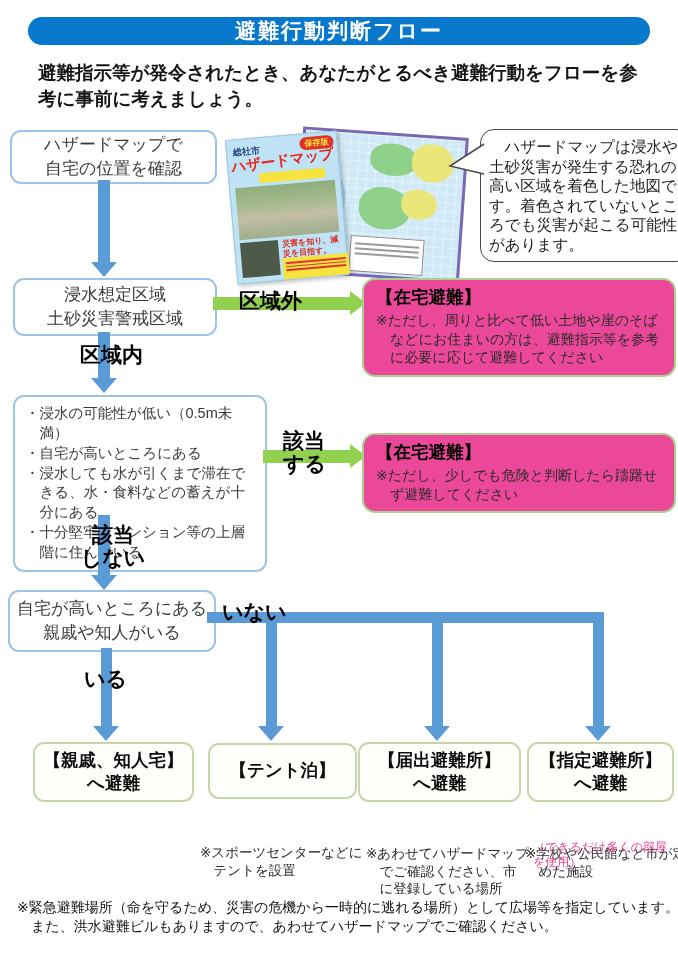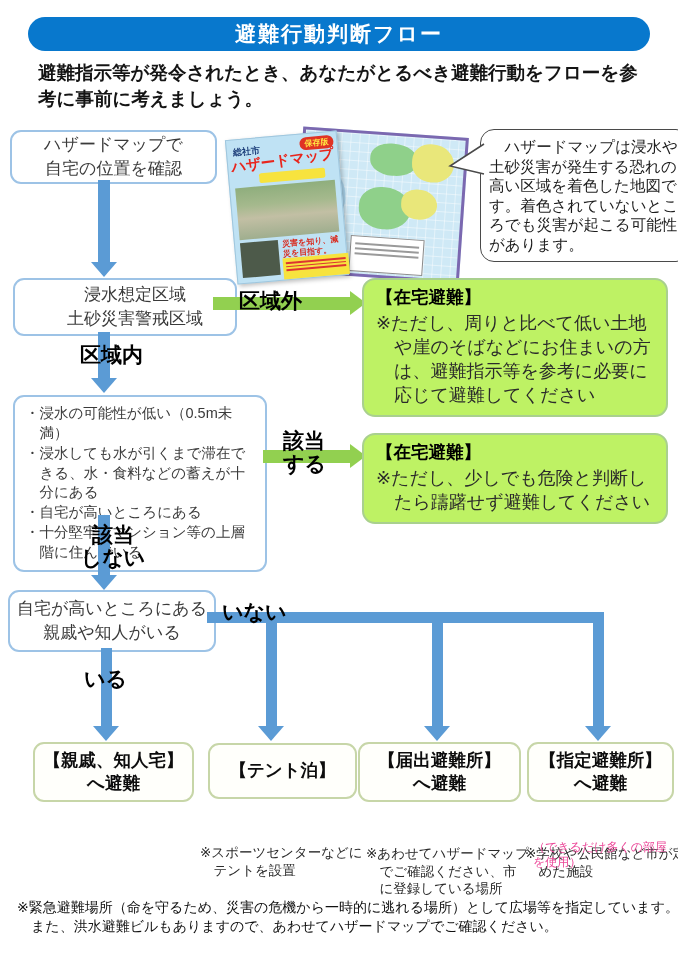--- a/index.html
+++ b/index.html
@@ -1,34 +1,34 @@
 <!DOCTYPE html>
 <html><head>
 <meta charset="utf-8">
 <style>
   html,body{margin:0;padding:0;background:#fff;}
   body{font-family:"Liberation Sans","DejaVu Sans",sans-serif;}
   #canvas{position:relative;width:678px;height:979px;background:#fff;overflow:hidden;}
   .abs{position:absolute;}
   
-  .header-bar{left:28px;top:17px;width:622px;height:34px;background:#0878cd;border-radius:17px;
+  .header-bar{left:28px;top:17px;width:622px;height:28px;background:#0878cd;border-radius:17px;
     display:flex;align-items:center;justify-content:center;}
   .header-title{color:#fff;font-weight:bold;font-size:21px;letter-spacing:2px;}
   .intro{left:38px;top:60px;width:616px;font-size:18.5px;font-weight:600;color:#141414;line-height:1.42;}
   
   .fnode{background:#fff;border:2px solid #9dc3e6;border-radius:11px;color:#3a3a3a;
     display:flex;flex-direction:column;justify-content:center;text-align:center;
     font-size:17px;line-height:1.4;}
   .fnode-list{background:#fff;border:2px solid #9dc3e6;border-radius:11px;color:#3a3a3a;
     padding:7px 6px 7px 10px;font-size:14.5px;line-height:1.37;}
   .fnode-list .li{padding-left:1em;text-indent:-1em;}
   
-  .gbox{background:#bef264;border:2px solid #a9d08e;border-radius:13px;padding:6px 2px 8px 12px;}
+  .gbox{background:#ec4899;border:2px solid #a9d08e;border-radius:13px;padding:6px 10px 8px 12px;}
   .gbox-title{font-weight:bold;font-size:17.5px;color:#000;line-height:1.3;}
-  .gbox-note{font-size:18px;color:#2b2b2b;padding-left:1em;text-indent:-1em;line-height:1.34;margin-top:2px;}
+  .gbox-note{font-size:14px;color:#2b2b2b;padding-left:1em;text-indent:-1em;line-height:1.34;margin-top:2px;}
   
   .dest{background:#fffffb;border:2px solid #c7d6a8;border-radius:11px;
     display:flex;flex-direction:column;justify-content:center;align-items:center;
     font-weight:bold;font-size:17.5px;color:#0d0d0d;text-align:center;line-height:1.32;}
   .dnote{font-size:13.5px;color:#2b2b2b;padding-left:1em;text-indent:-1em;line-height:1.3;margin-top:44px;}
   .dnote-sub{font-size:12px;color:#ec4899;line-height:1.25;}
   
   .vshaft{background:#5b9bd5;}
   .vhead{width:0;height:0;border-left:13px solid transparent;border-right:13px solid transparent;border-top:15px solid #5b9bd5;}
   .gshaft{background:#92d050;}
@@ -105,42 +105,42 @@
 
   <div class="abs bubble">ハザードマップは浸水や土砂災害が発生する恐れの高い区域を着色した地図です。着色されていないところでも災害が起こる可能性があります。</div>
   <svg class="abs bubble-tail" width="40" height="44">
     <polygon points="38,6 4,28 38,36" fill="#ffffff"></polygon>
     <polyline points="38,6 4,28 38,36" fill="none" stroke="#4a4a4a" stroke-width="1.5"></polyline>
   </svg>
 
   <div class="abs vshaft" style="left:98px;top:180px;width:12px;height:82px;"></div>
   <div class="abs vhead" style="left:91px;top:262px;"></div>
 
-  <div class="abs fnode" style="left:13px;top:278px;width:200px;height:54px;padding-left:20px;">
+  <div class="abs fnode" style="left:13px;top:278px;width:200px;height:54px;">
     <span>浸水想定区域</span>
     <span>土砂災害警戒区域</span>
   </div>
 
   <div class="abs gshaft" style="left:213px;top:297px;width:137px;height:13px;"></div>
   <div class="abs ghead" style="left:350px;top:291px;"></div>
   <div class="abs blabel" style="left:239px;top:290px;">区域外</div>
 
   <div class="abs gbox" style="left:362px;top:278px;width:288px;">
     <div class="gbox-title">【在宅避難】</div>
     <div class="gbox-note">※ただし、周りと比べて低い土地や崖のそばなどにお住まいの方は、避難指示等を参考に必要に応じて避難してください</div>
   </div>
 
   <div class="abs blabel" style="left:80px;top:344px;">区域内</div>
   <div class="abs vshaft" style="left:98px;top:332px;width:12px;height:46px;"></div>
   <div class="abs vhead" style="left:91px;top:378px;"></div>
 
   <div class="abs fnode-list" style="left:13px;top:395px;width:234px;">
     <div class="li">・浸水の可能性が低い（0.5m未満）</div>
+    <div class="li">・自宅が高いところにある</div>
     <div class="li">・浸水しても水が引くまで滞在できる、水・食料などの蓄えが十分にある</div>
-    <div class="li">・自宅が高いところにある</div>
     <div class="li">・十分堅牢なマンション等の上層階に住んでいる</div>
   </div>
 
   <div class="abs gshaft" style="left:263px;top:450px;width:87px;height:13px;"></div>
   <div class="abs ghead" style="left:350px;top:444px;"></div>
   <div class="abs blabel" style="left:283px;top:430px;">
     <div>該当</div>
     <div>する</div>
   </div>
 

